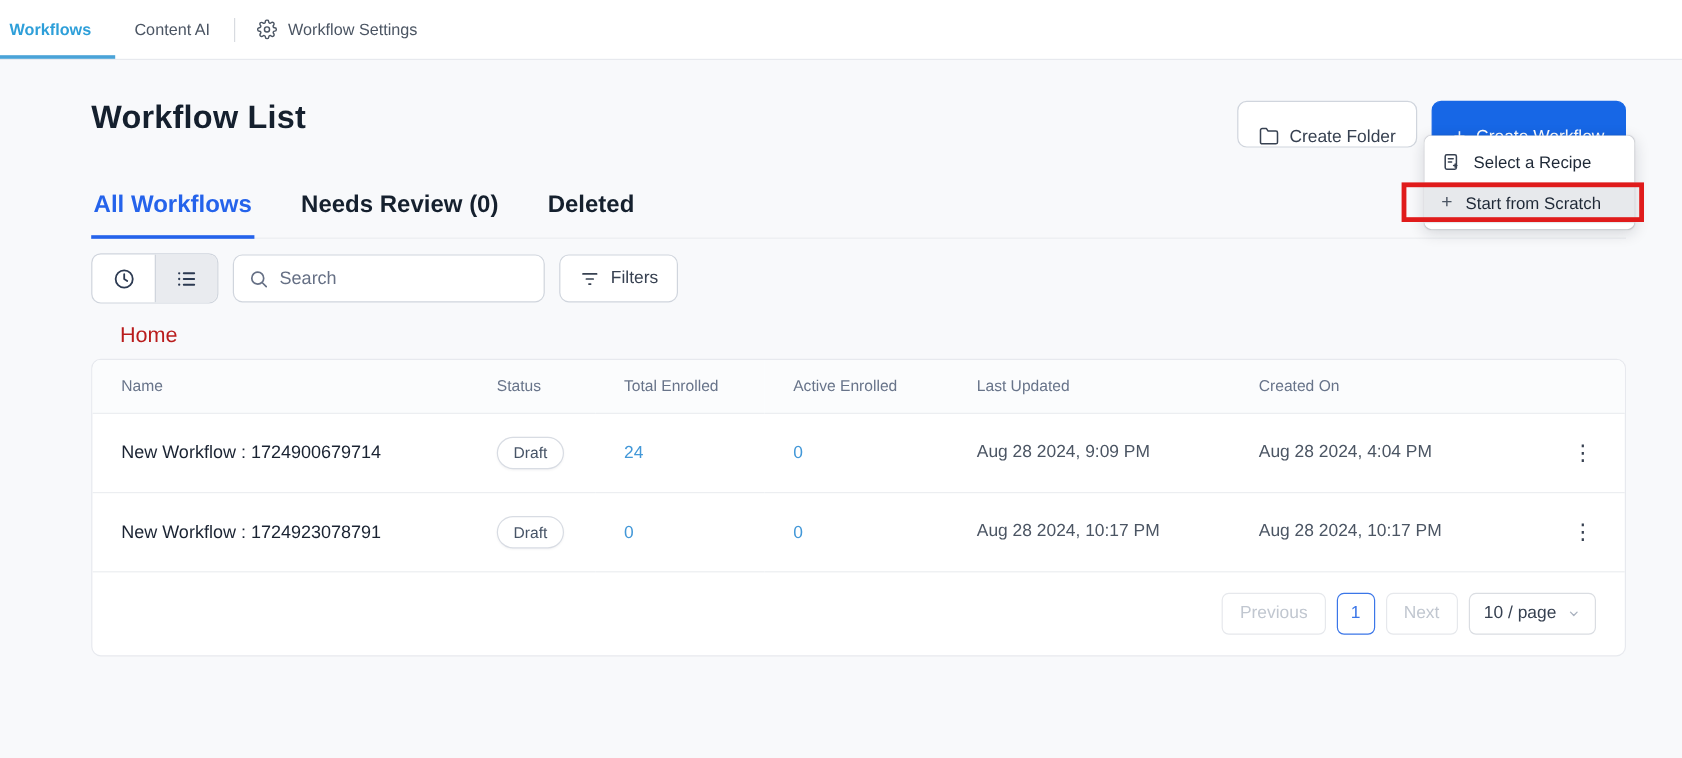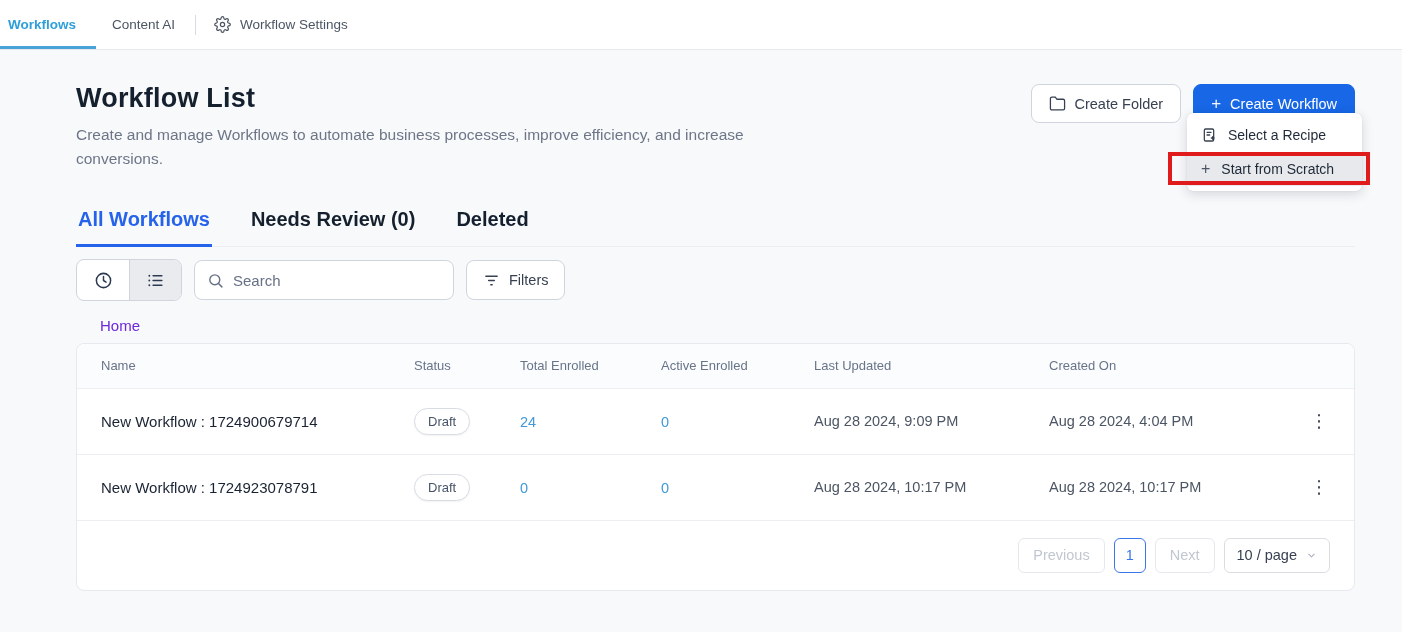--- a/index.html
+++ b/index.html
@@ -34,21 +34,21 @@
 
   
   .content { padding:33px 47px 0 76px; }
 
   .header-row { display:flex; justify-content:space-between; align-items:flex-start; }
   .page-title { font-size:27px; font-weight:700; color:#15202e; letter-spacing:.2px; margin-bottom:9px; }
   .page-subtitle { font-size:15.5px; line-height:1.55; color:#6d7687; max-width:750px; }
 
   .header-actions { display:flex; gap:12px; padding-top:1px; }
   .btn {
-    height:39px; border-radius:8px; display:inline-flex; align-items:center;
+    height:39px; border-radius:8px; display:inline-flex; align-items:flex-end;
     gap:9px; padding:0 17px; font-size:14.5px; cursor:pointer; white-space:nowrap;
     font-family:inherit;
   }
   .btn-secondary { background:#fff; border:1px solid #d0d5dd; color:#374151; font-weight:500; }
   .btn-primary { background:#1767e6; border:1px solid #1767e6; color:#fff; font-weight:500; }
   .btn-primary .plus { font-size:17px; font-weight:400; line-height:1; opacity:.95; }
 
   
   .dropdown {
     position:absolute; left:1187px; top:113px; width:175px;
@@ -86,21 +86,21 @@
     display:flex; align-items:center; gap:9px; padding:0 12px; color:#667085;
   }
   .search-box input {
     border:none; outline:none; flex:1; font-size:15px; font-family:inherit; color:#1f2937; background:transparent;
   }
   .search-box input::placeholder { color:#667085; }
   .btn-filters { height:40px; background:#fff; border:1px solid #d0d5dd; border-radius:8px;
     display:inline-flex; align-items:center; gap:9px; padding:0 16px; font-size:14.5px; color:#374151; font-weight:500; cursor:pointer; }
 
   
-  .breadcrumb { margin-top:16px; font-size:15px; color:#6d28d9; padding-left:24px; }
+  .breadcrumb { margin-top:16px; font-size:18px; color:#b91c1c; padding-left:24px; }
 
   
   .card { margin-top:9px; background:#fff; border:1px solid #e7e9ee; border-radius:8px; overflow:hidden; }
   table { width:100%; border-collapse:collapse; table-layout:fixed; }
   thead th {
     height:44px; background:#fbfcfd; color:#68748a; font-size:13px; font-weight:500;
     text-align:left; padding-left:24px; border-bottom:1px solid #eceef1;
   }
   tbody td { height:66px; padding-left:24px; border-bottom:1px solid #eceef1; font-size:15px; vertical-align:middle; }
   .wf-name { color:#1a2332; font-weight:500; }
@@ -140,21 +140,20 @@
       </span>
       <span>Workflow Settings</span>
     </div>
   </div>
 
   <div class="content">
 
     <div class="header-row">
       <div>
         <div class="page-title">Workflow List</div>
-        <div class="page-subtitle">Create and manage Workflows to automate business processes, improve efficiency, and increase conversions.</div>
       </div>
       <div class="header-actions">
         <button class="btn btn-secondary">
           <span class="icon">
             <svg width="17" height="17" viewBox="0 0 24 24" fill="none" stroke="currentColor" stroke-width="1.8" stroke-linecap="round" stroke-linejoin="round">
               <path d="M22 19a2 2 0 0 1-2 2H4a2 2 0 0 1-2-2V5a2 2 0 0 1 2-2h5l2 3h9a2 2 0 0 1 2 2z"></path>
             </svg>
           </span>
           <span>Create Folder</span>
         </button>

